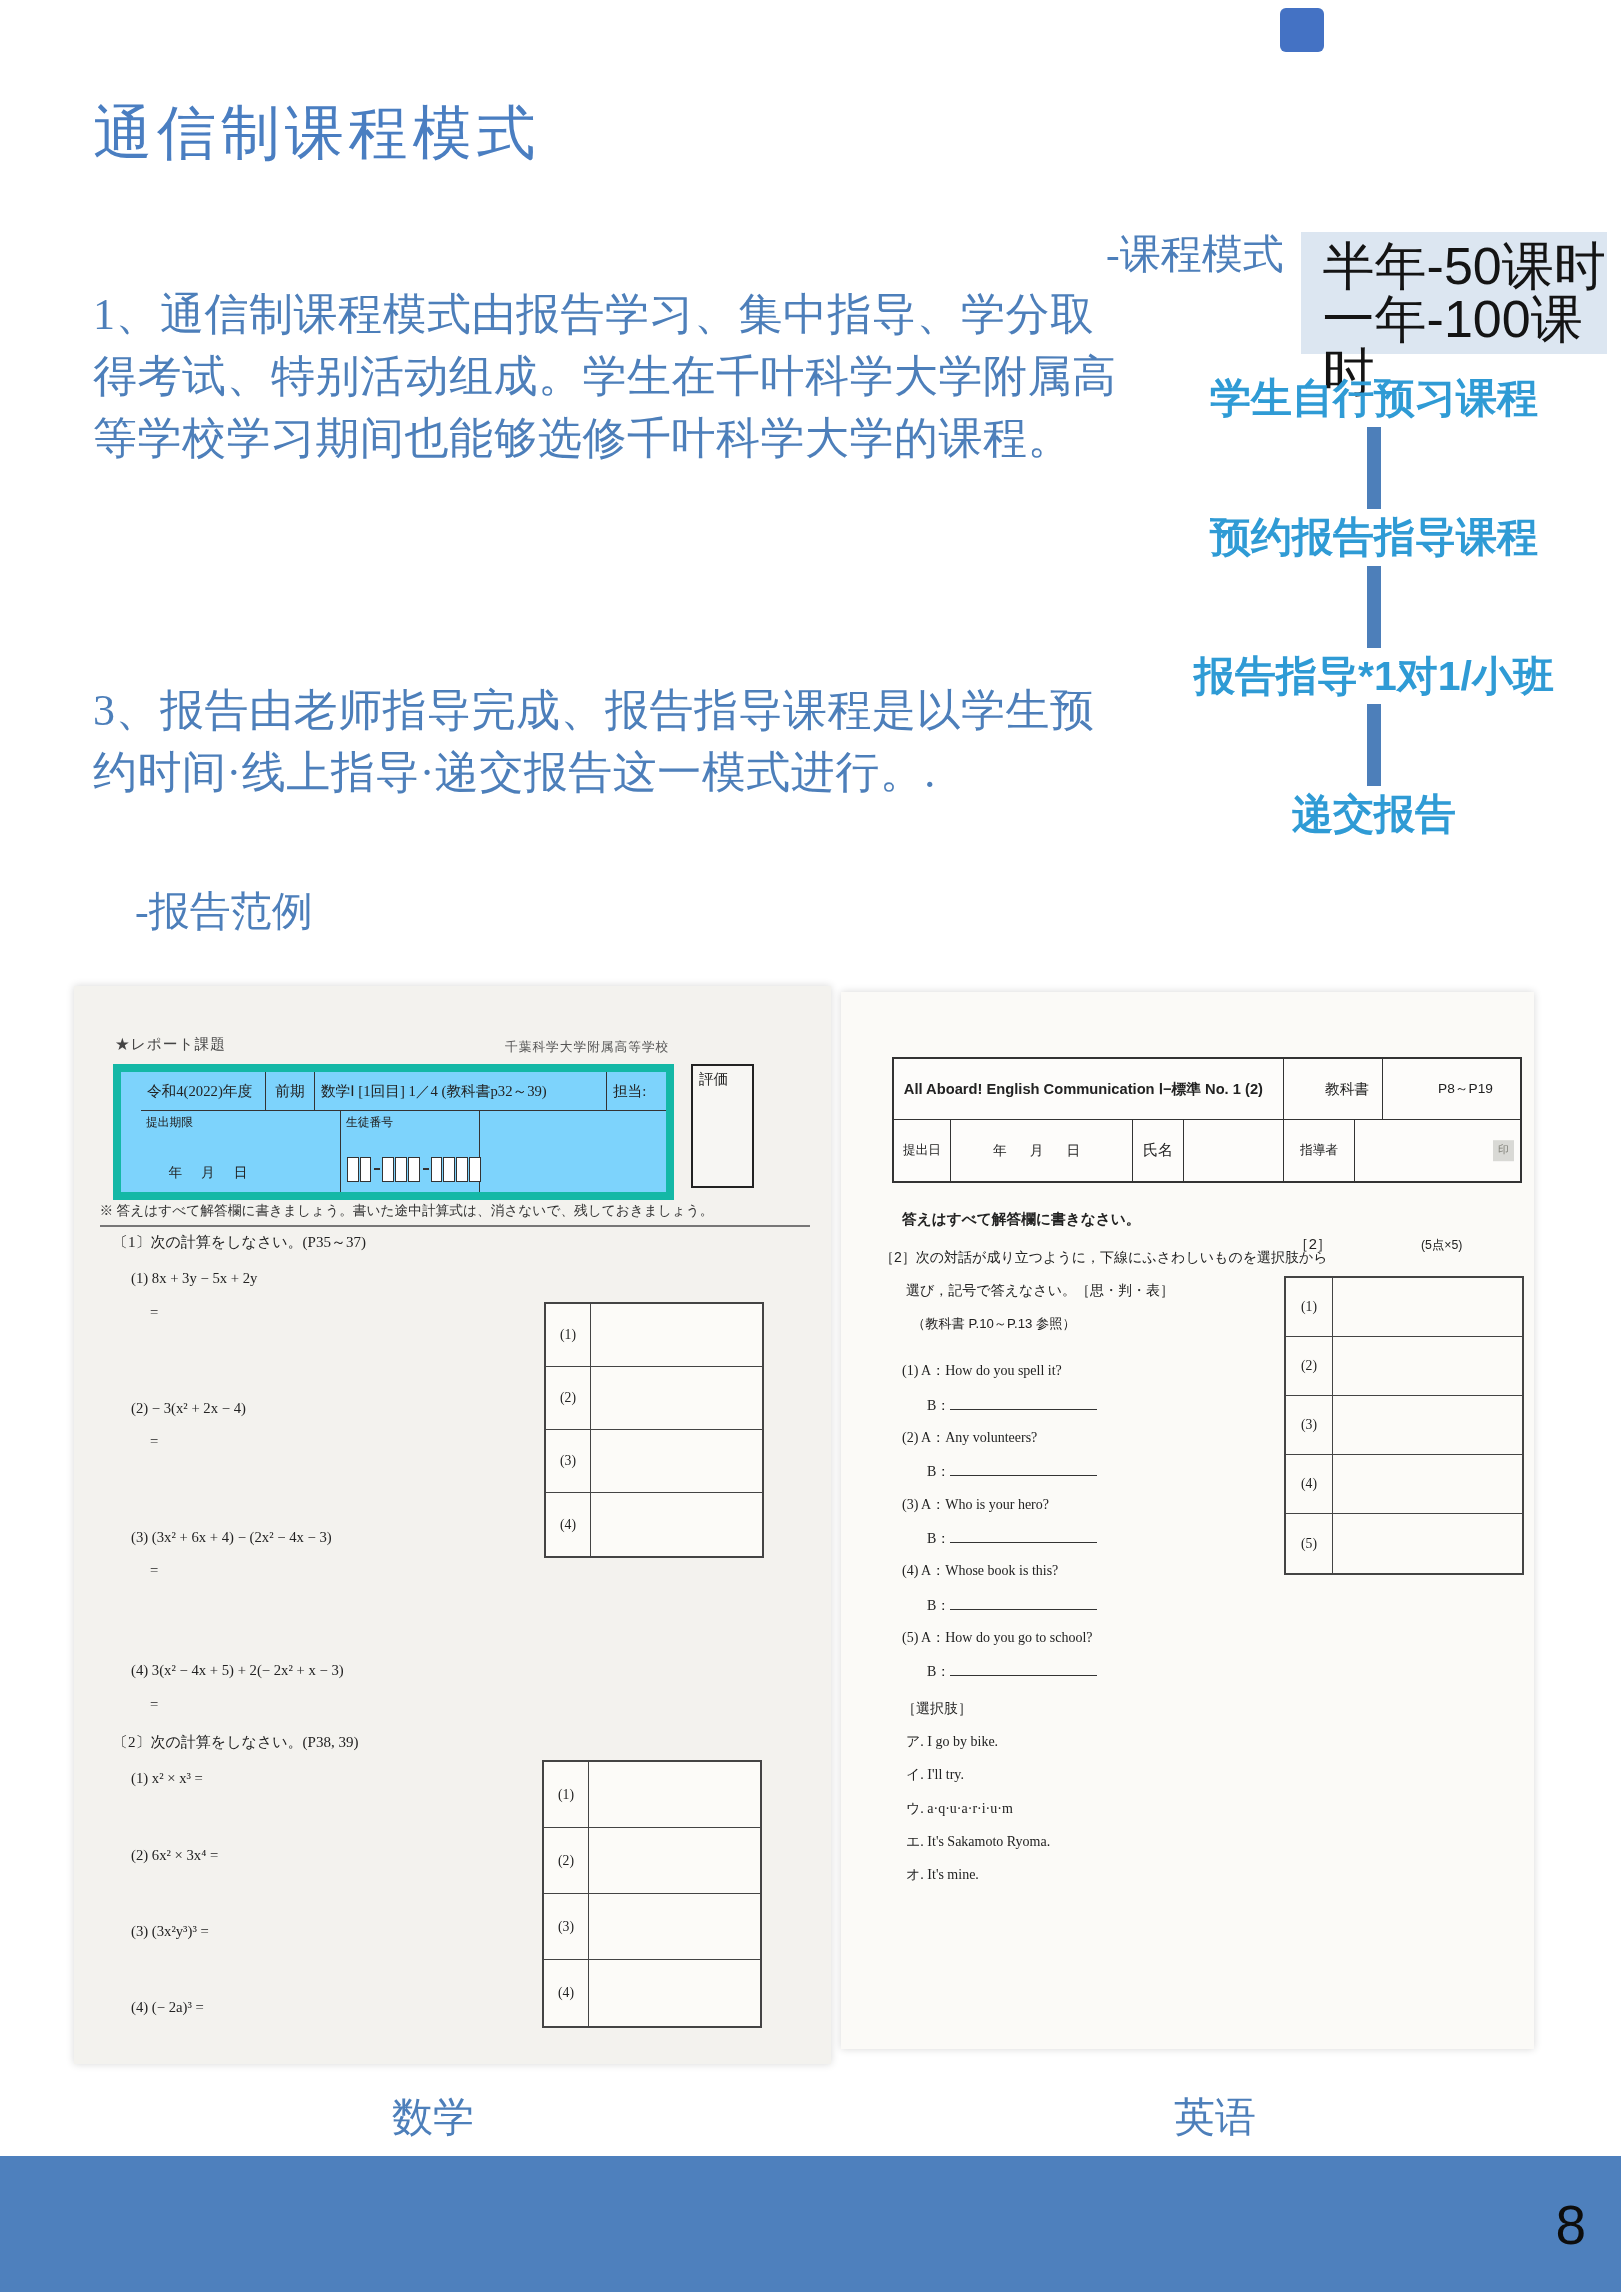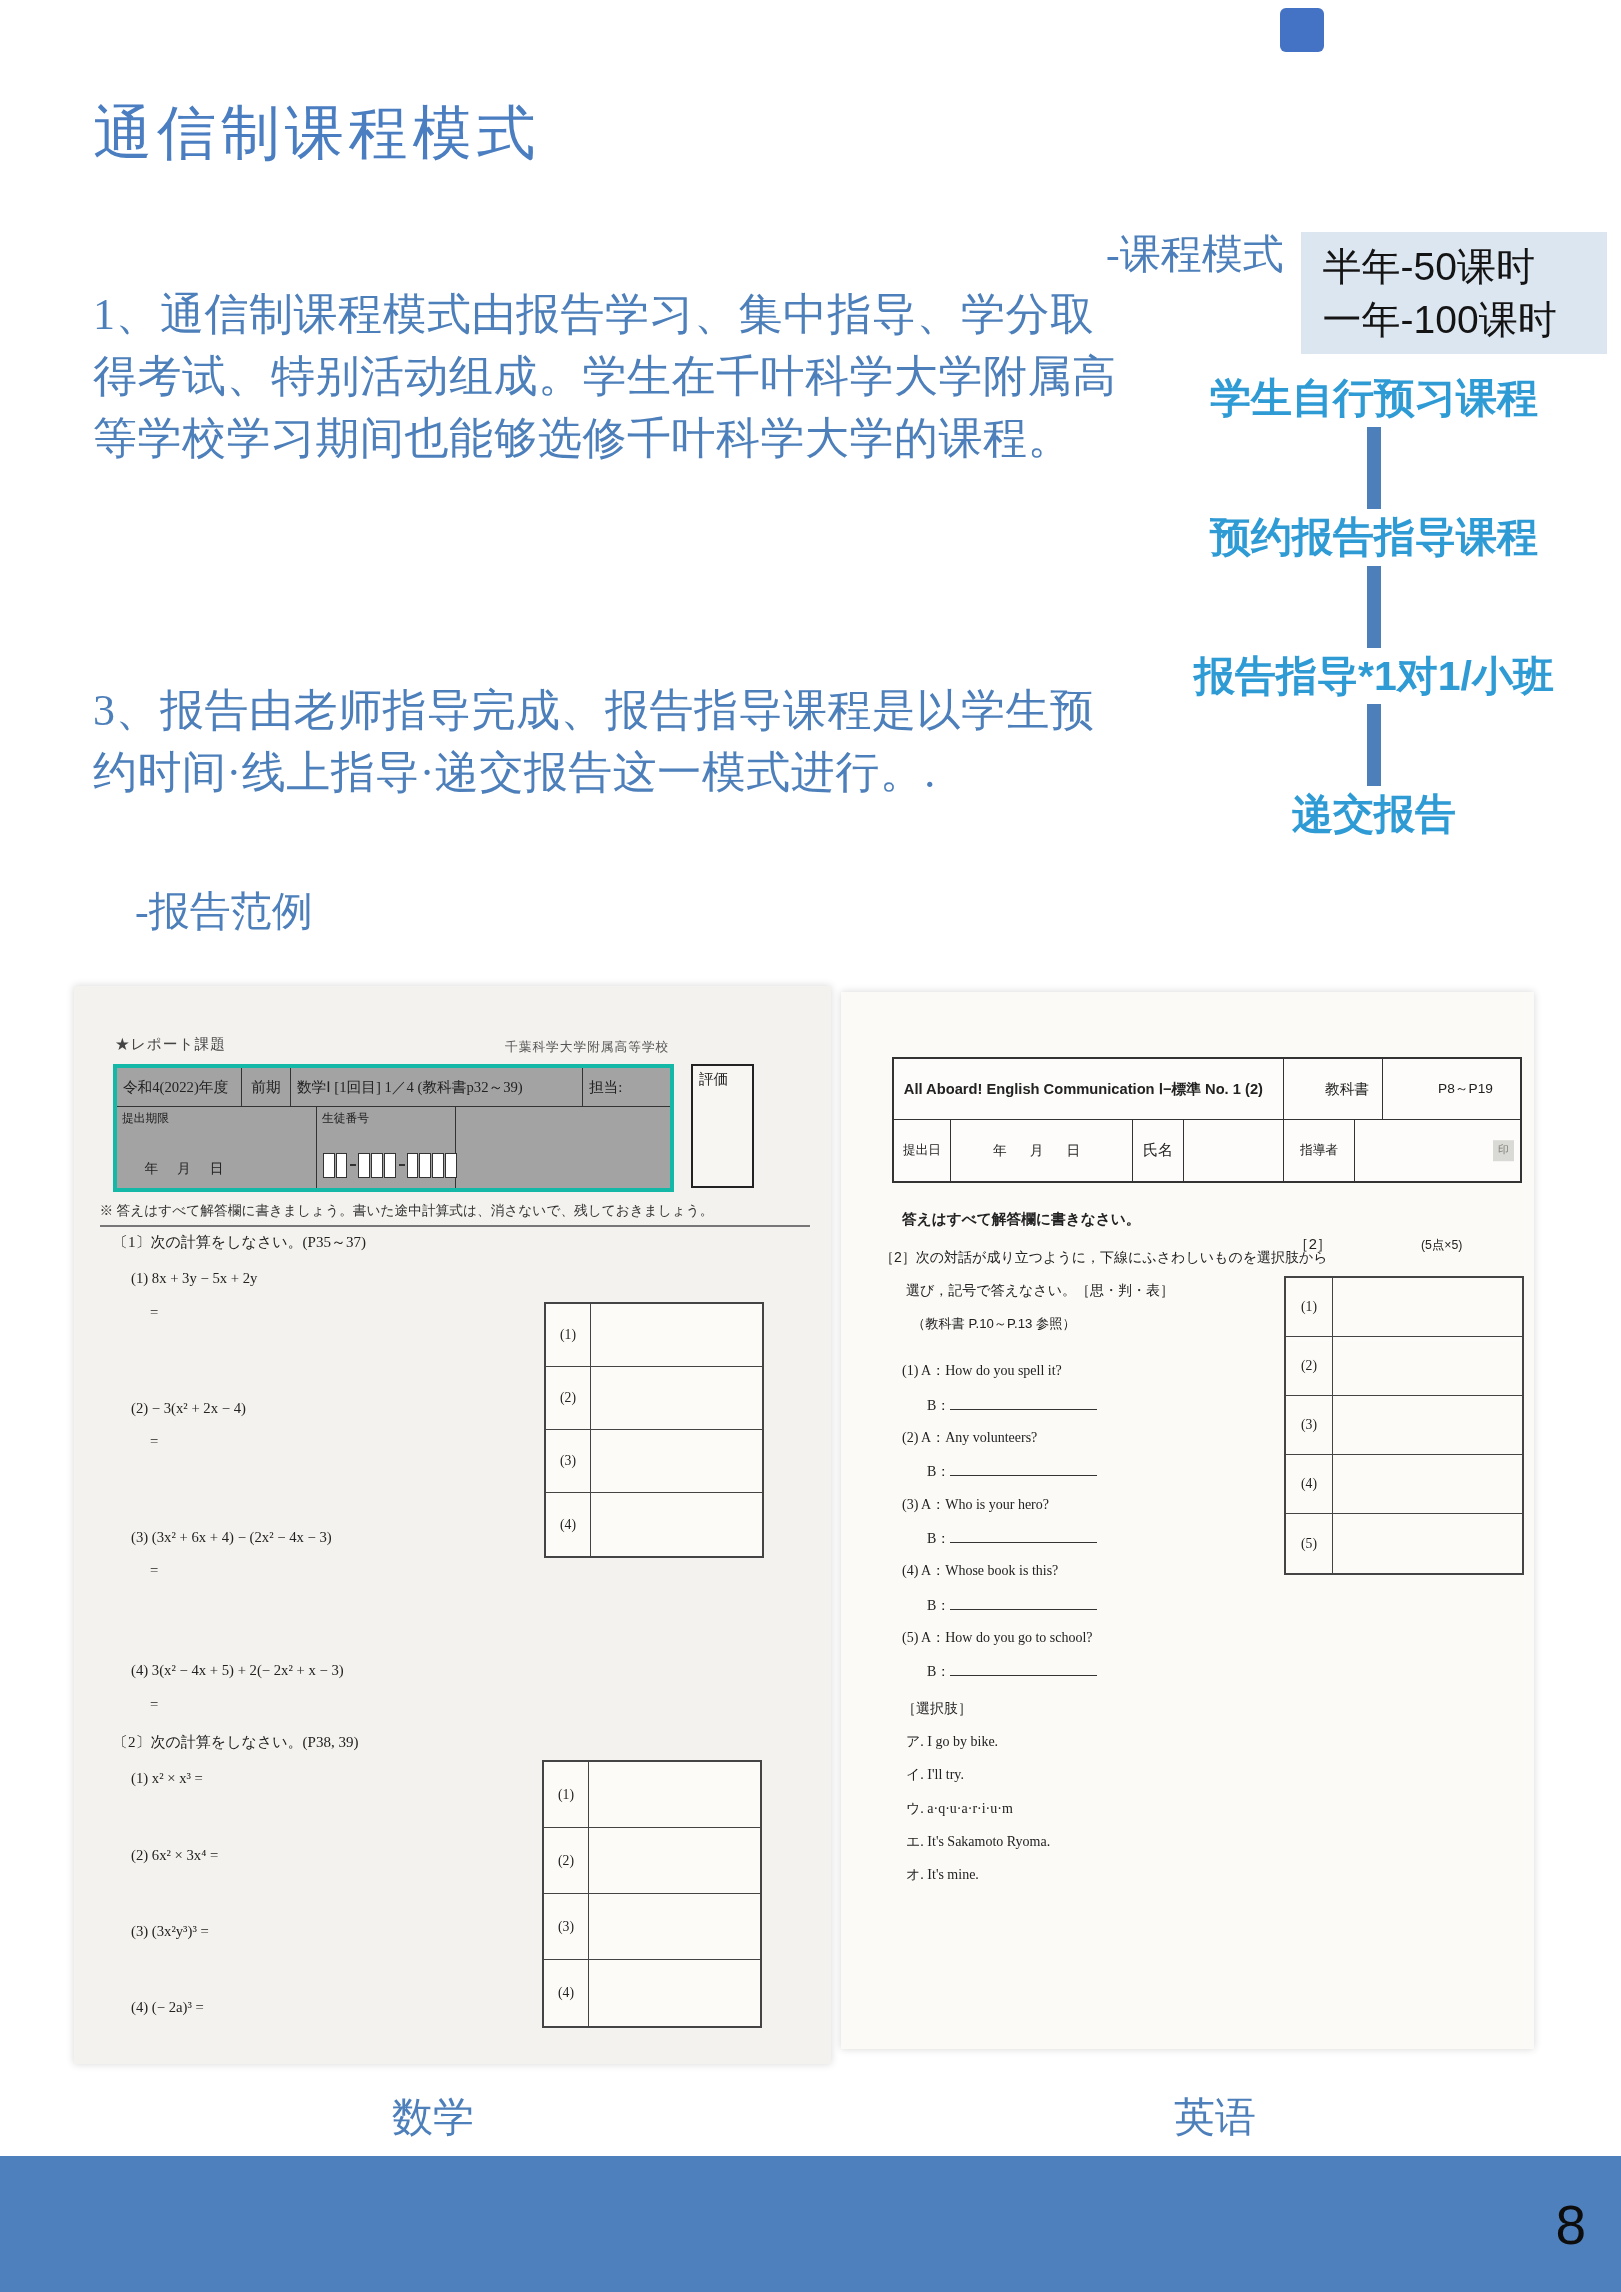--- a/index.html
+++ b/index.html
@@ -9,42 +9,42 @@
 
   
   .corner-square{left:1280px;top:7.8px;width:44px;height:44px;background:#4472c4;border-radius:5.9px;}
 
   
   .title{left:93px;top:94px;margin:0;font-size:59px;font-weight:400;color:#4a7ec1;letter-spacing:4.9px;}
   .cm-label{left:1106px;top:227px;font-size:41px;color:#4d7fba;white-space:nowrap;}
   .report-label{left:135px;top:884px;font-size:41px;color:#4d7fba;white-space:nowrap;}
 
   .hours-box{left:1301px;top:232px;width:306px;height:122px;background:#dce6f1;
-             font-family:"Liberation Sans",sans-serif;color:#141414;font-size:39px;line-height:53px;
+             font-family:"Liberation Sans",sans-serif;color:#141414;font-size:52px;line-height:53px;
              padding:7.8px 0 0 21.6px;box-sizing:border-box;}
 
   .para{left:93px;width:1037px;margin:0;font-size:44px;line-height:62px;color:#4d7fba;letter-spacing:0.5px;text-align:left;}
   .p1{top:284px;} .p2{top:512px;} .p3{top:680px;}
 
   
   .flow{left:1127px;top:375px;width:494px;display:flex;flex-direction:column;align-items:center;}
   .flow-step{font-family:"Liberation Sans",sans-serif;font-weight:700;font-size:41px;line-height:47px;
              color:#2f9bd5;white-space:nowrap;}
   .flow-bar{width:14.7px;height:82px;background:#4d7fba;margin:4.9px 0;}
 
   
   .sheet{box-shadow:0 0 7.8px rgba(0,0,0,0.16);box-sizing:border-box;}
   .sheet *{box-sizing:border-box;}
   .math-sheet{left:74px;top:986px;width:757px;height:1078px;background:#f3f2ee;}
   .eng-sheet{left:841px;top:992px;width:693px;height:1057px;background:#fbfaf7;}
 
   
   .ms-corner{left:41px;top:49px;font-size:14.7px;color:#444;letter-spacing:1px;white-space:nowrap;}
   .ms-school{left:431px;top:53px;font-size:12.7px;color:#555;letter-spacing:1px;white-space:nowrap;}
-  .ms-table{left:39px;top:78px;width:561px;border:4px solid #14b8a6;background:#a3a3a3;}
+  .ms-table{left:39px;top:78px;width:561px;border:8px solid #14b8a6;background:#7dd3fc;padding-left:20px;}
   .ms-row1{display:flex;height:39px;border-bottom:1.5px solid #333;}
   .ms-row1 .c{border-right:1.5px solid #333;font-size:14.7px;color:#222;display:flex;align-items:center;padding:0 5.9px;white-space:nowrap;overflow:hidden;}
   .c-year{width:125px;} .c-term{width:49px;justify-content:center;} .c-subj{width:292px;} .c-charge{flex:1;border-right:none!important;}
   .ms-row2{display:flex;height:81px;}
   .ms-row2 .c2{border-right:1.5px solid #333;position:relative;color:#222;}
   .c-deadline{width:200px;} .c-stuno{width:139px;} .c-stuname{flex:1;border-right:none!important;}
   .cell-label{position:absolute;left:4.9px;top:3.9px;font-size:11.8px;white-space:nowrap;}
   .date-text{position:absolute;left:27.4px;bottom:9.8px;font-size:13.7px;letter-spacing:7.8px;white-space:nowrap;}
   .no-boxes{position:absolute;left:5.9px;bottom:9.8px;display:flex;align-items:center;}
   .nb{width:11.8px;height:25.5px;border:1.3px solid #333;background:#fff;margin-right:1px;}

